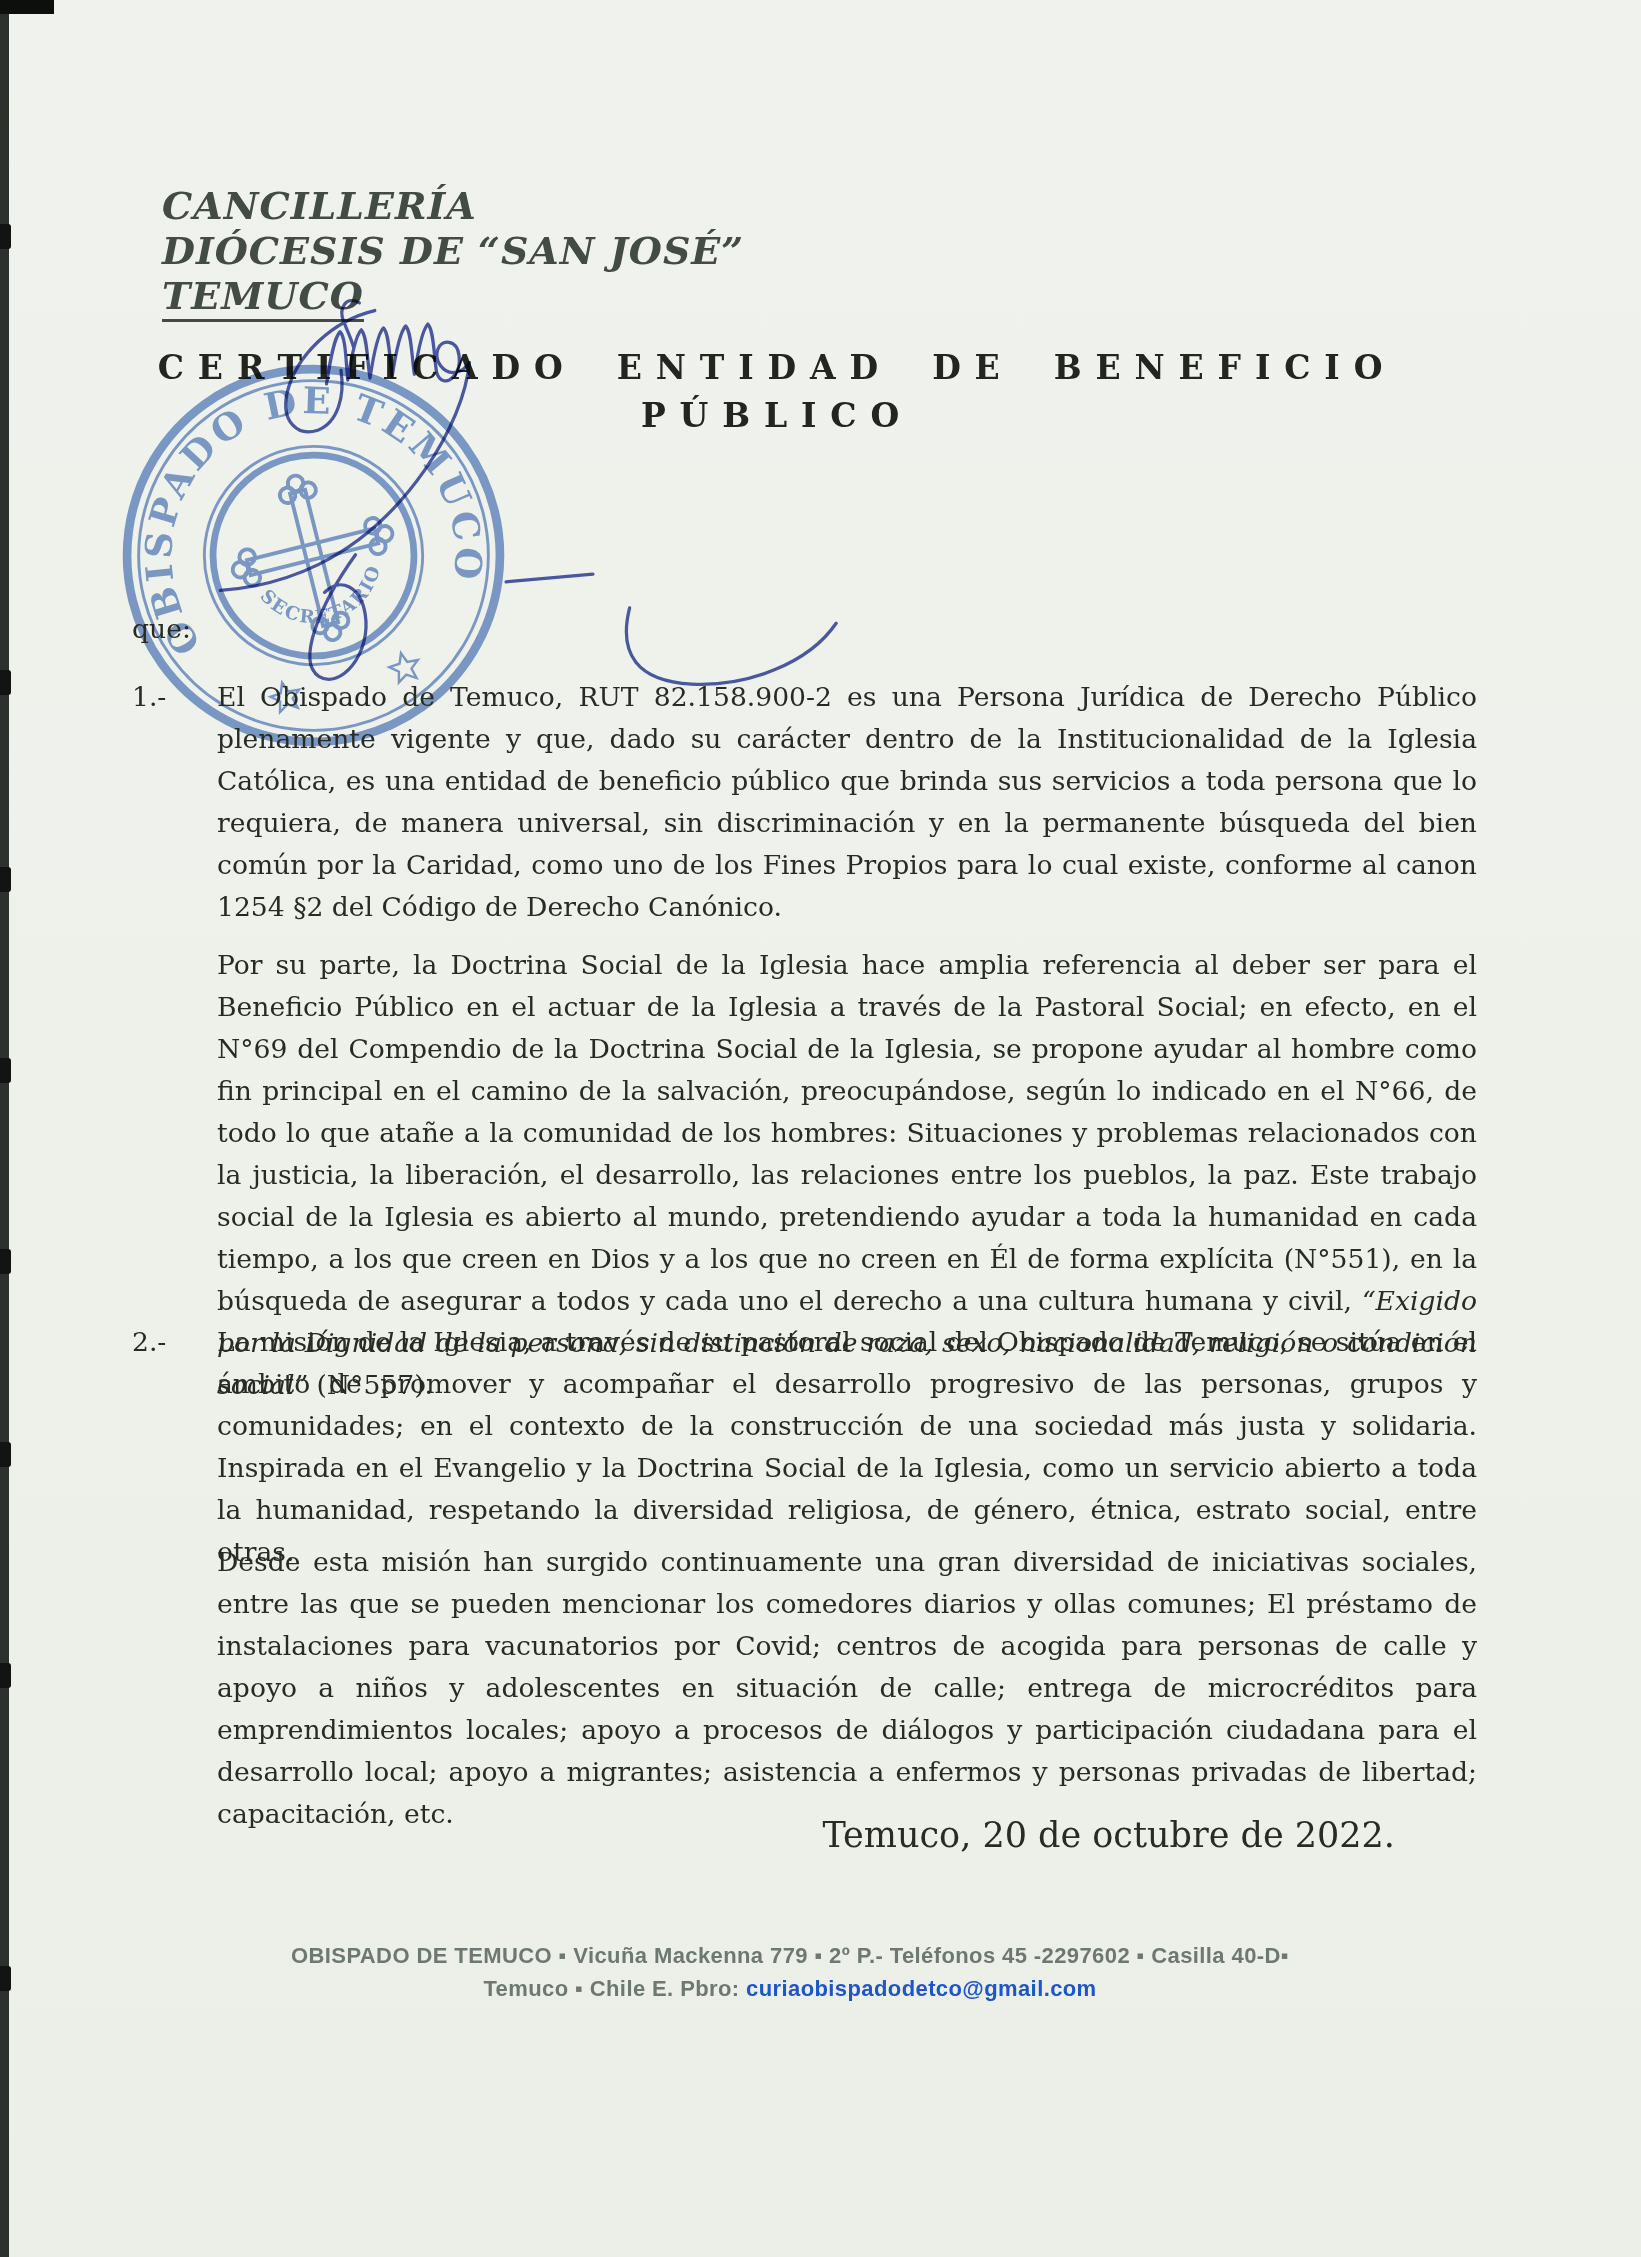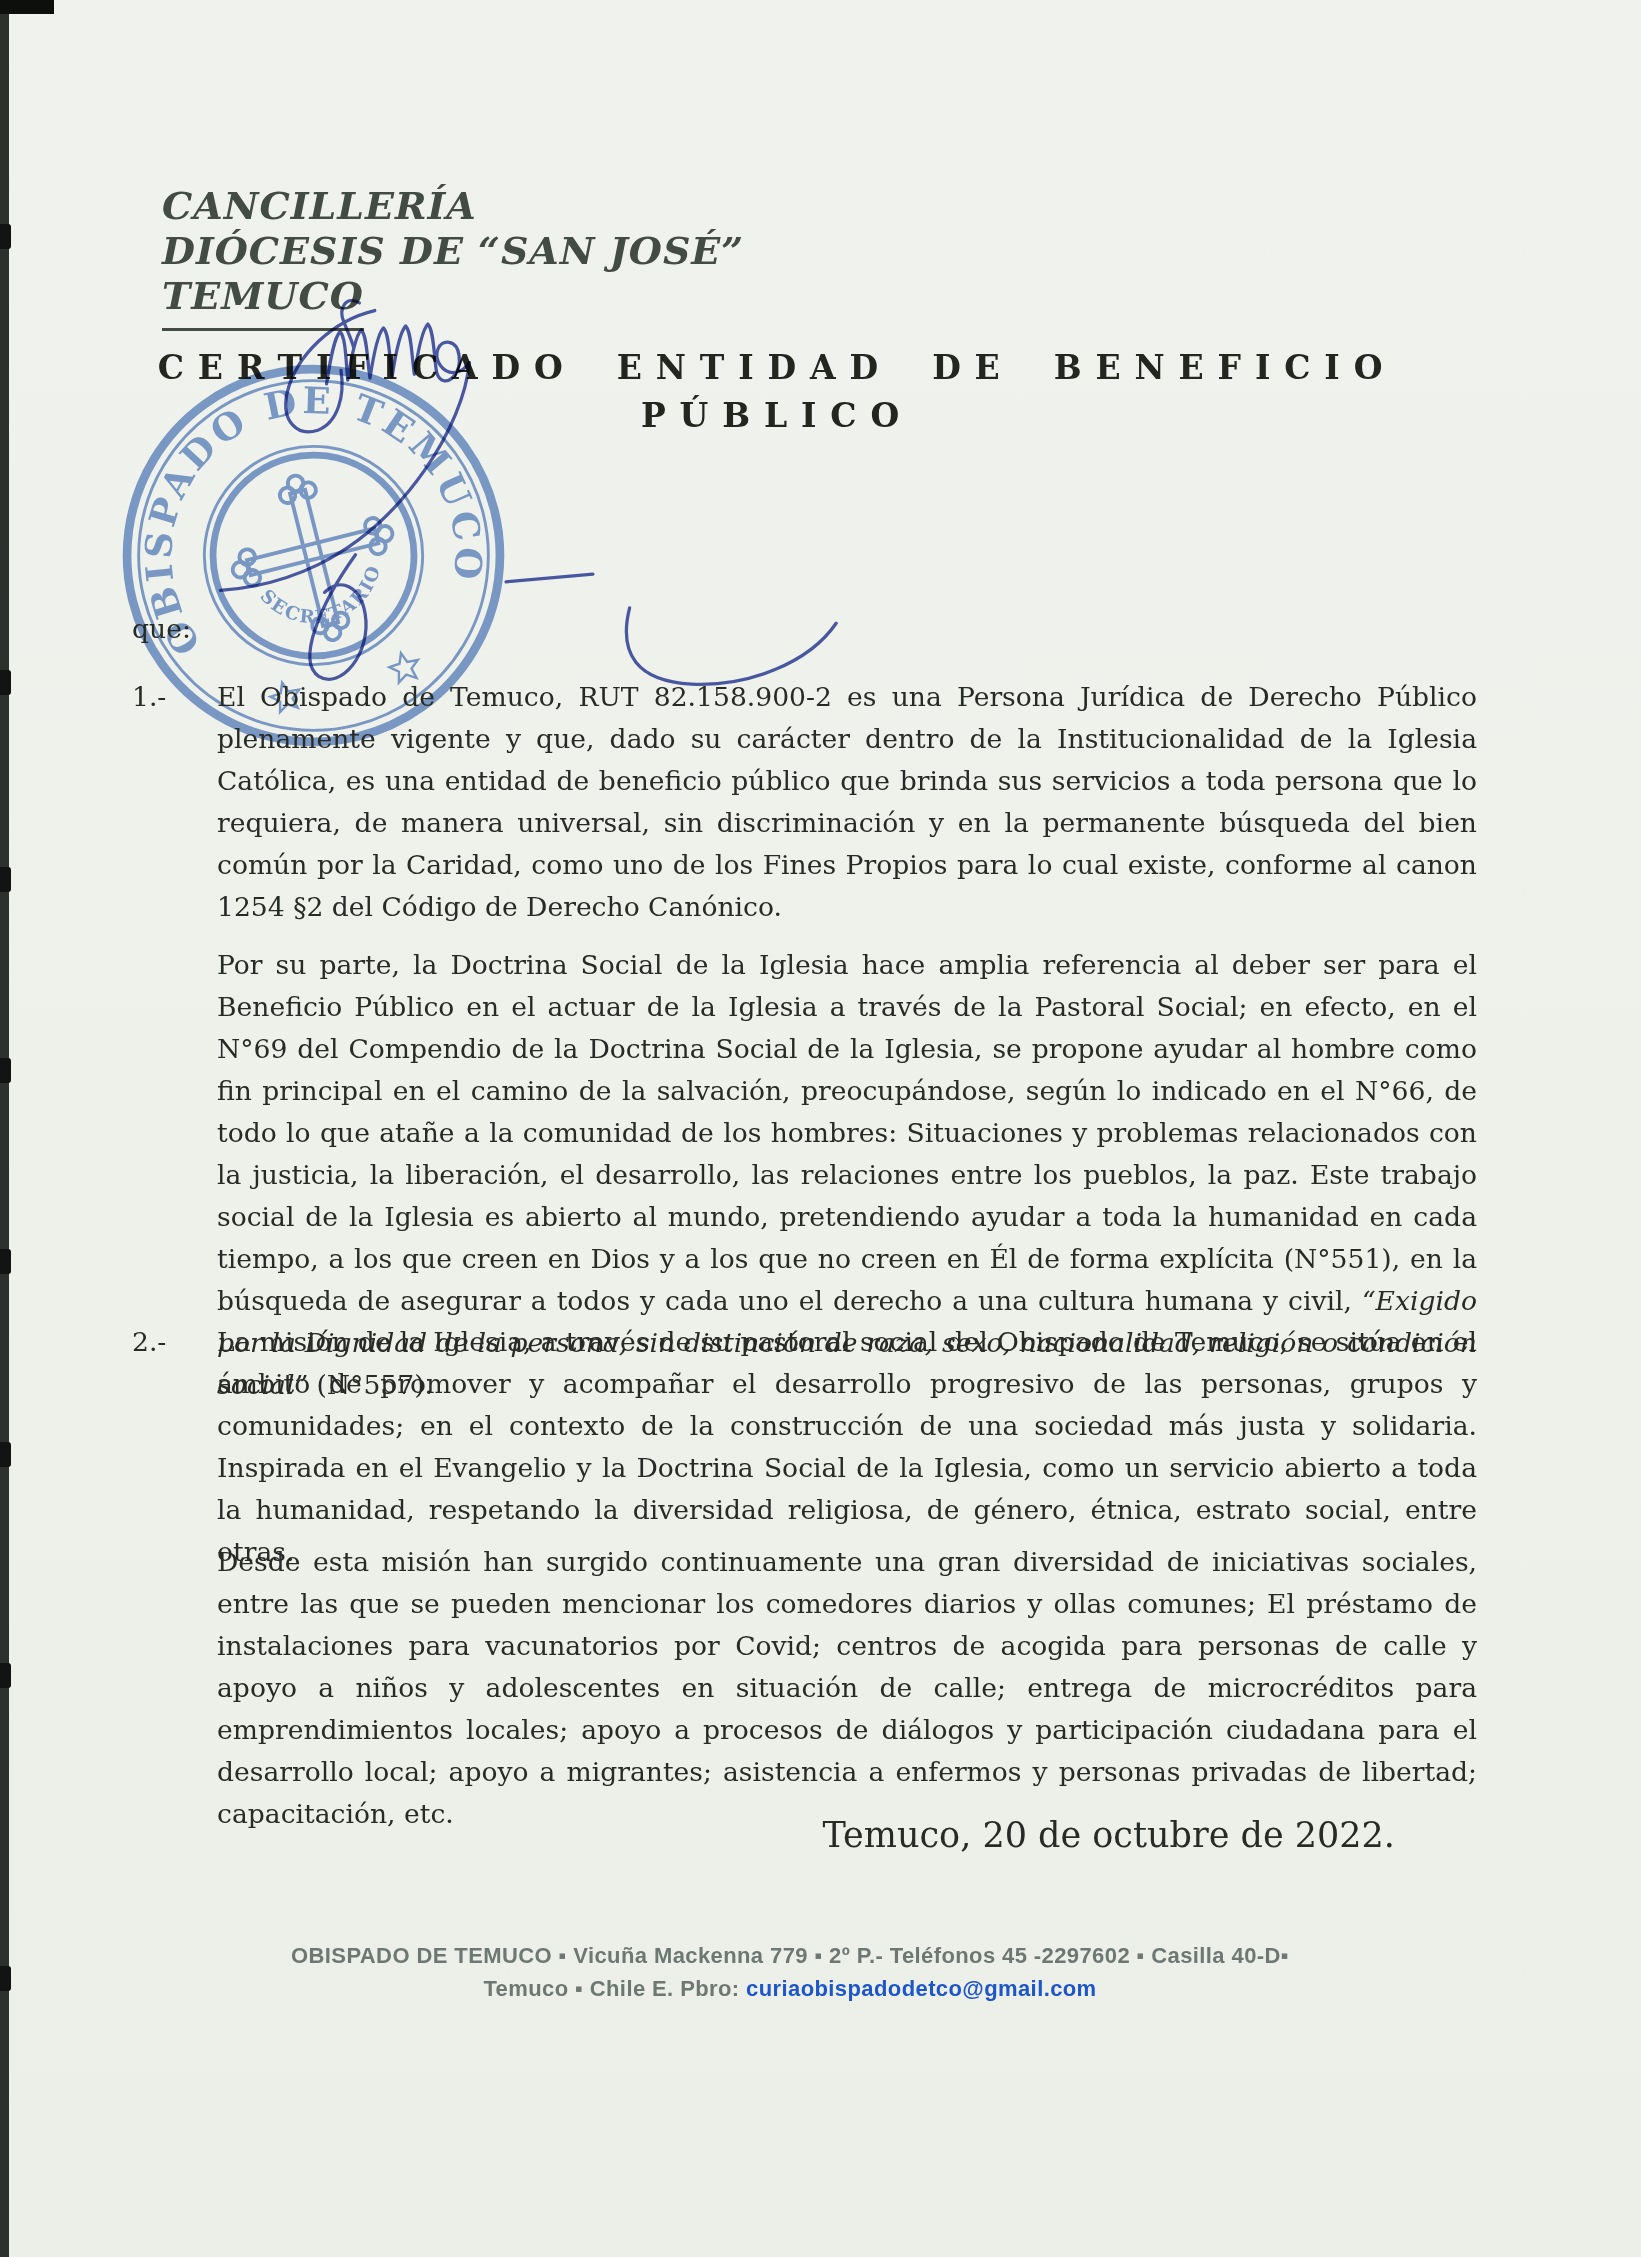--- a/index.html
+++ b/index.html
@@ -18,21 +18,21 @@
   .edge-strip{left:0;top:0;width:8.7px;height:2257px;background:#2c312d;}
   .corner-blot{left:0;top:0;width:54px;height:13.5px;background:#0d0f0d;}
   .blob{left:0;width:10.6px;height:25px;background:#111412;border-radius:0 2.9px 2.9px 0;}
 
   
   .letterhead{
     left:162px;top:183px;
     font-size:38px;font-weight:bold;font-style:italic;
     line-height:45px;letter-spacing:1px;color:#424b44;
   }
-  .letterhead .u{border-bottom:3.9px solid #424b44;padding-bottom:15px;display:inline-block;line-height:35px;}
+  .letterhead .u{border-bottom:3.9px solid #424b44;padding-bottom:6px;display:inline-block;line-height:35px;}
 
   
   .doc-title{
     left:135px;top:344px;width:1284px;
     text-align:center;font-weight:bold;
     font-size:33px;line-height:48px;
     letter-spacing:0.42em;word-spacing:0.45em;
     color:#23261f;
   }
 

